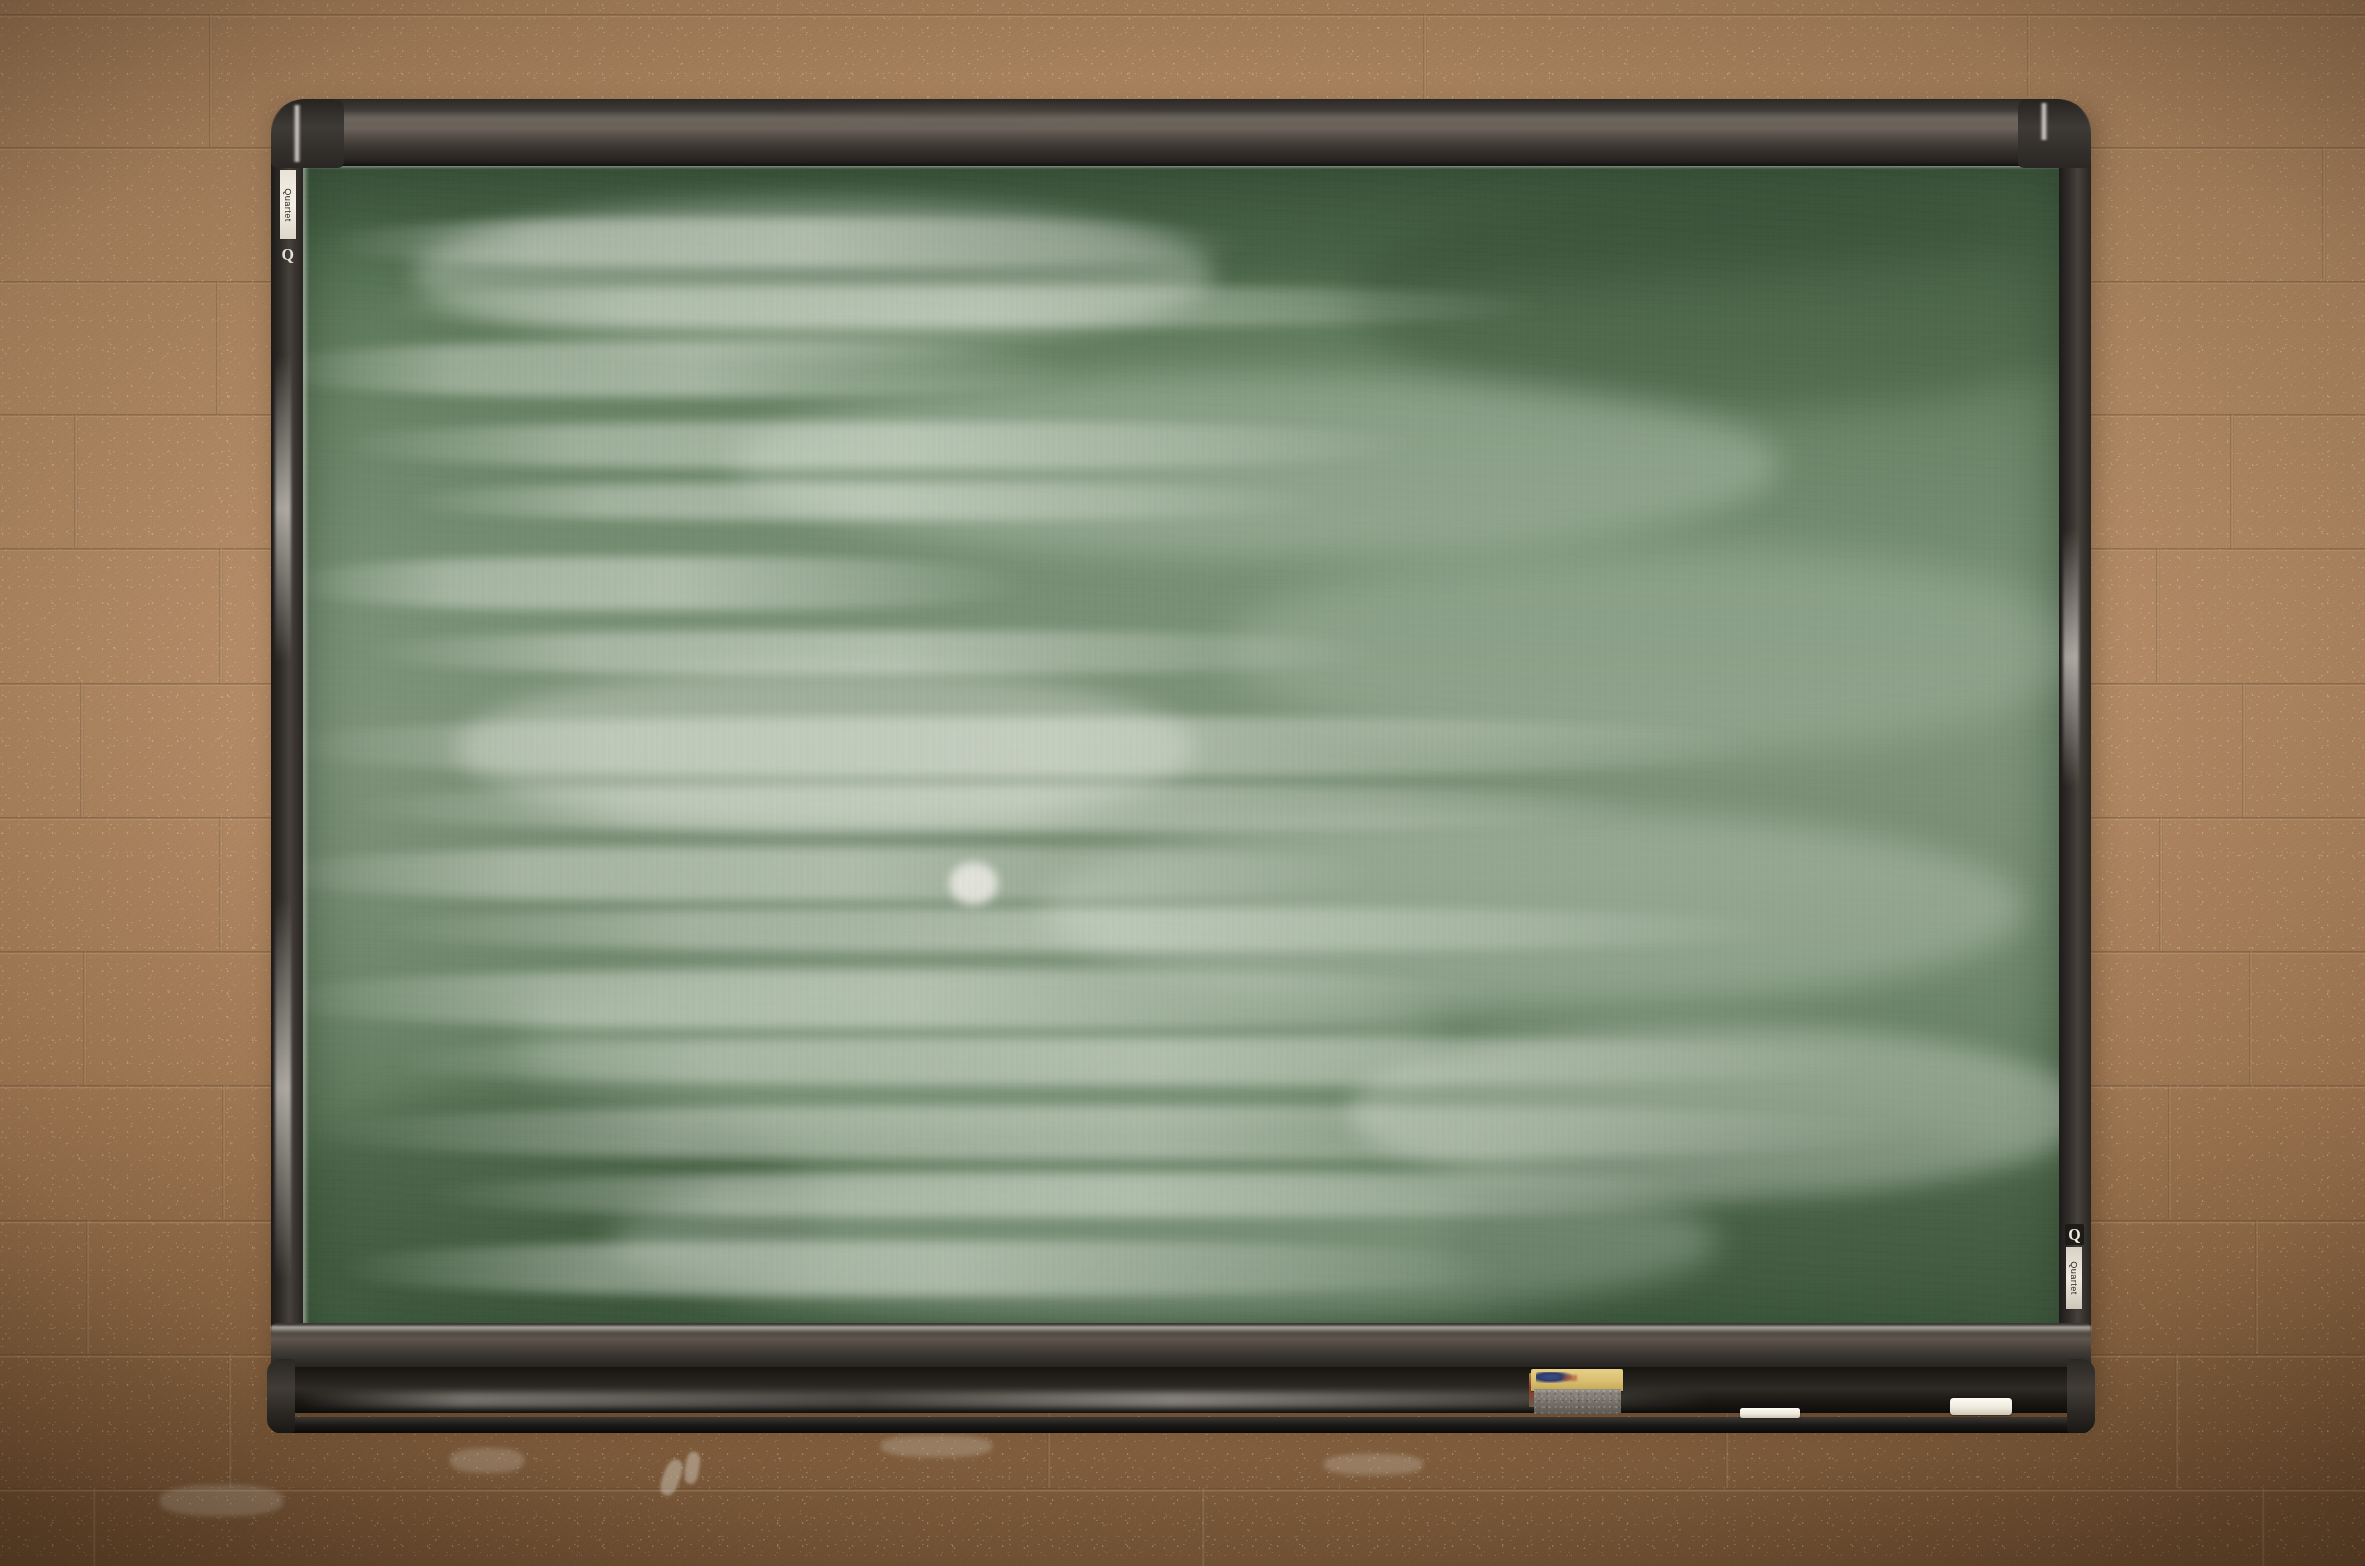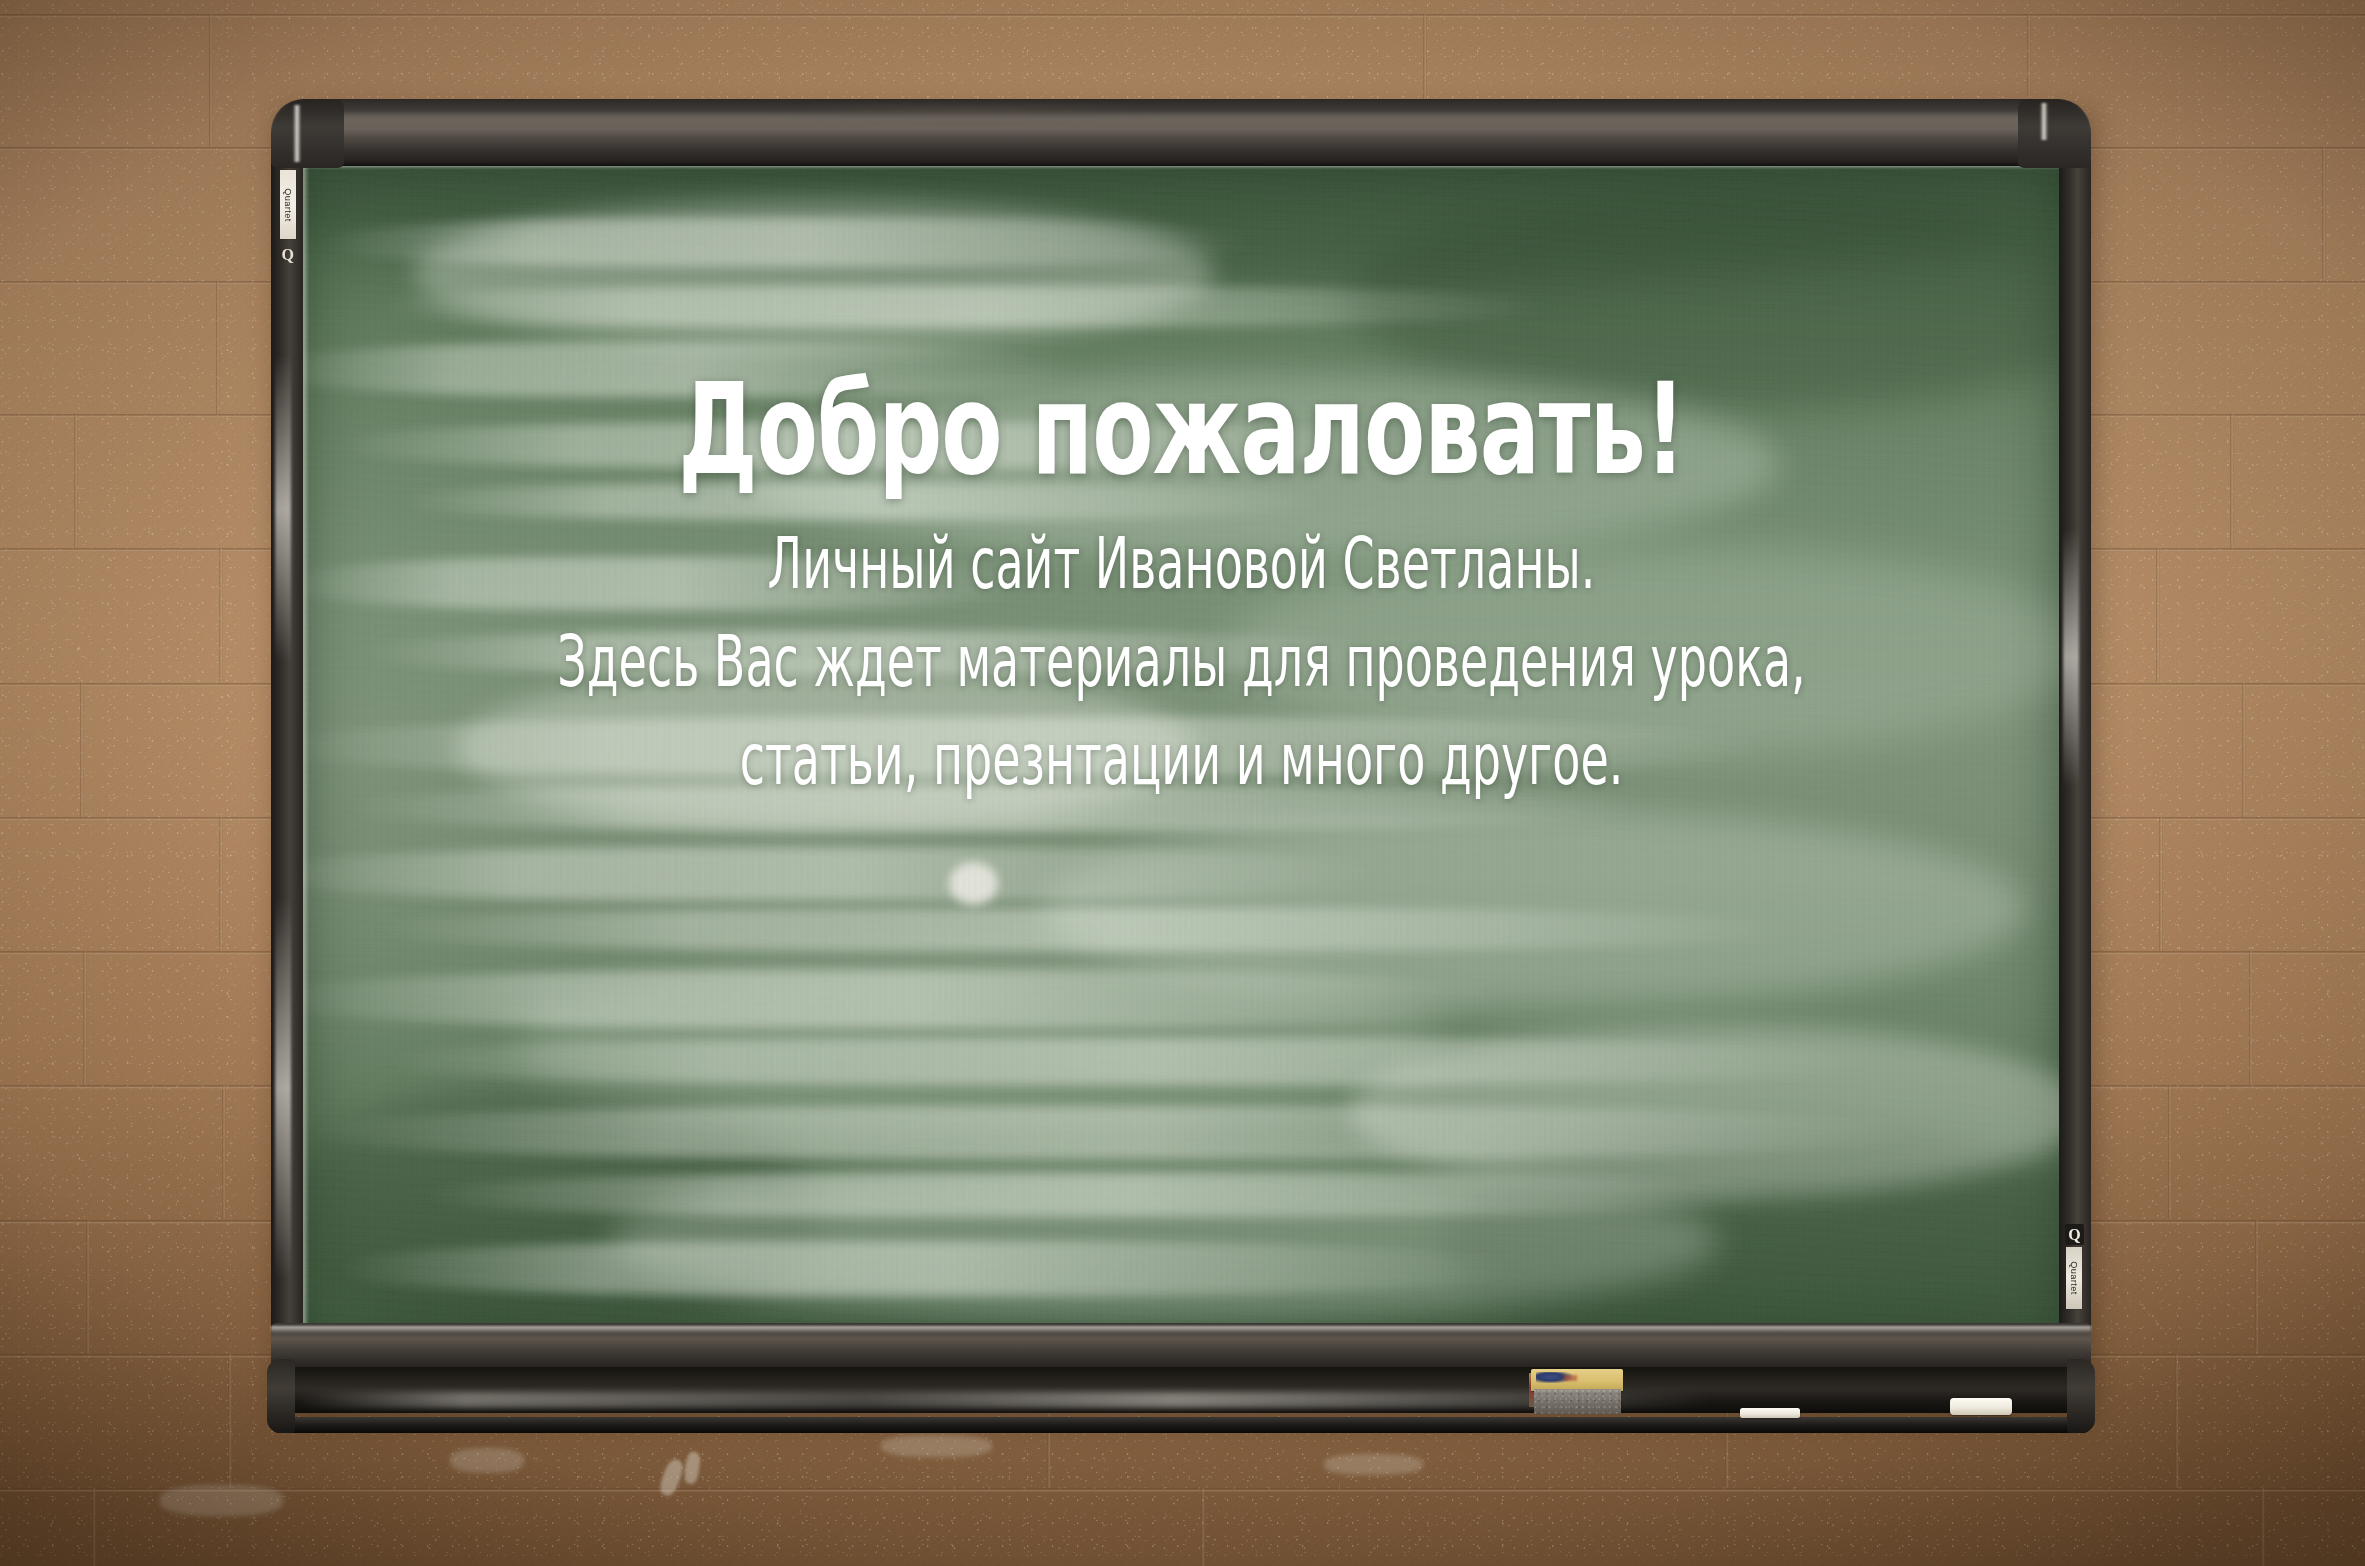--- a/index.html
+++ b/index.html
@@ -554,26 +554,20 @@
       <div class="smear s2" style="left:1047px; top:862px; width:739px; height:172px;"></div>
       <div class="smear" style="left:308px;  top:998px; width:1109px; height:160px;"></div>
 
       <div class="smear s2" style="left:647px; top:699px; width:49px; height:43px; filter:blur(5px); background:rgba(245,242,236,0.75)"></div>
 
       <div class="board-grain"></div>
       <div class="board-edge-hl"></div>
       <div class="board-edge-hl bottom"></div>
       <div class="board-edge-left"></div>
 
-      <div class="board-text">
-        <div class="headline">Добро пожаловать!</div>
-        <div class="subline">Личный сайт Ивановой Светланы.</div>
-        <div class="subline">Здесь Вас ждет материалы для проведения урока,</div>
-        <div class="subline">статьи, презнтации и много другое.</div>
-      </div>
     </div>
 
     <div class="stile l">
       <div class="stile-dust" style="top:197px; height:308px;"></div>
       <div class="stile-dust" style="top:739px; height:382px;"></div>
     </div>
     <div class="stile r">
       <div class="stile-dust" style="top:370px; height:259px;"></div>
     </div>
 

